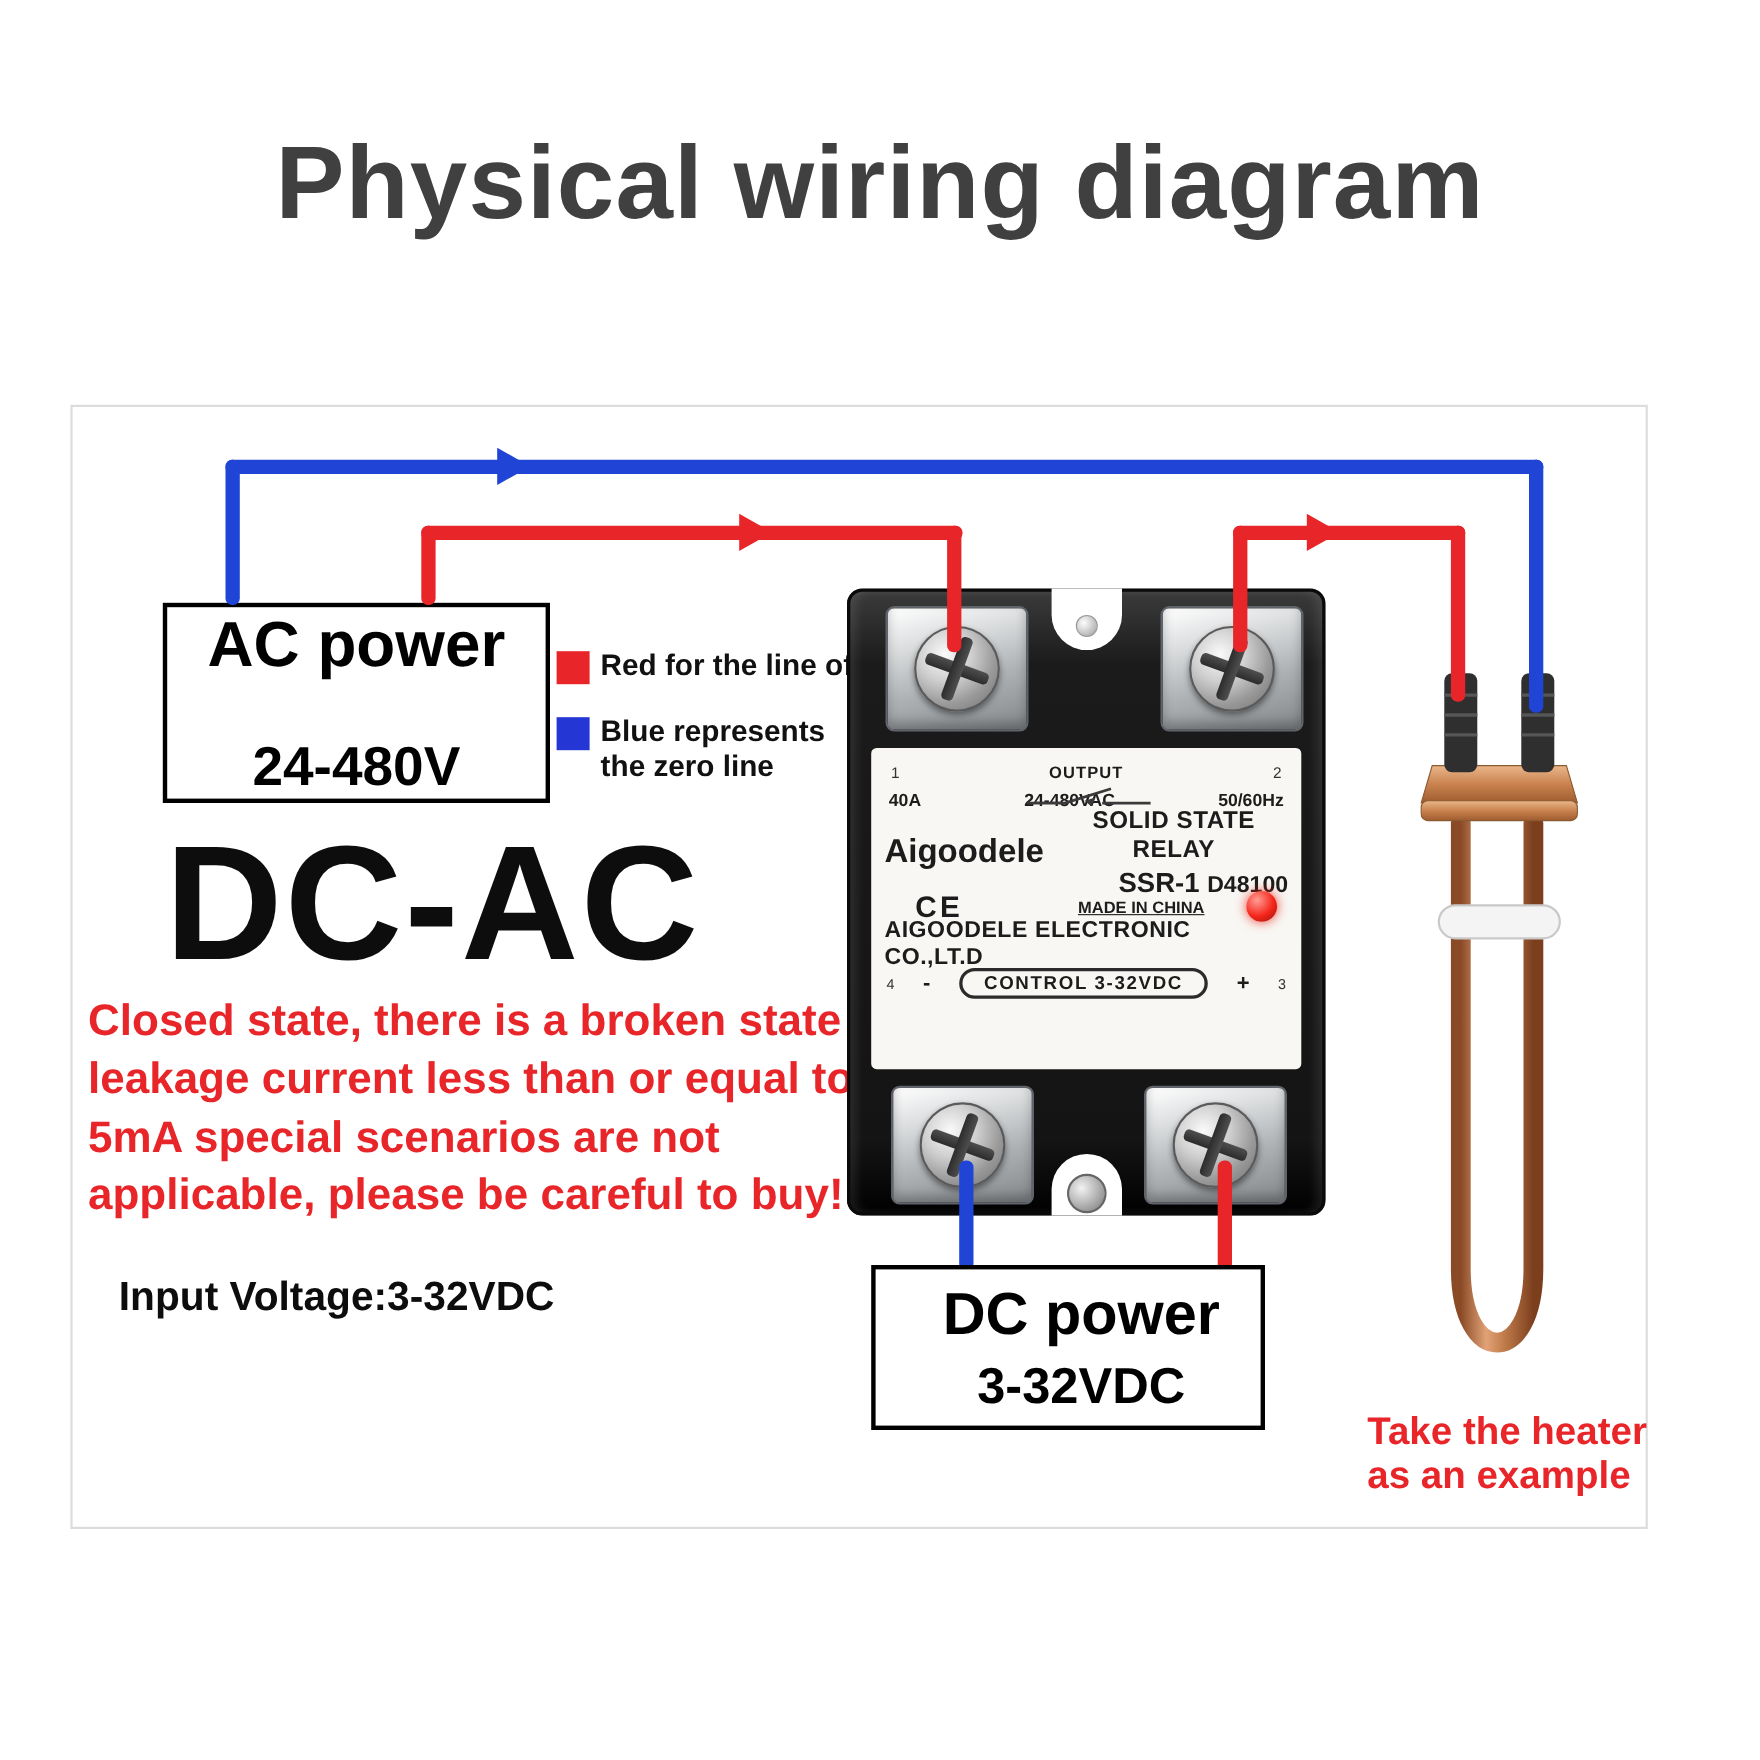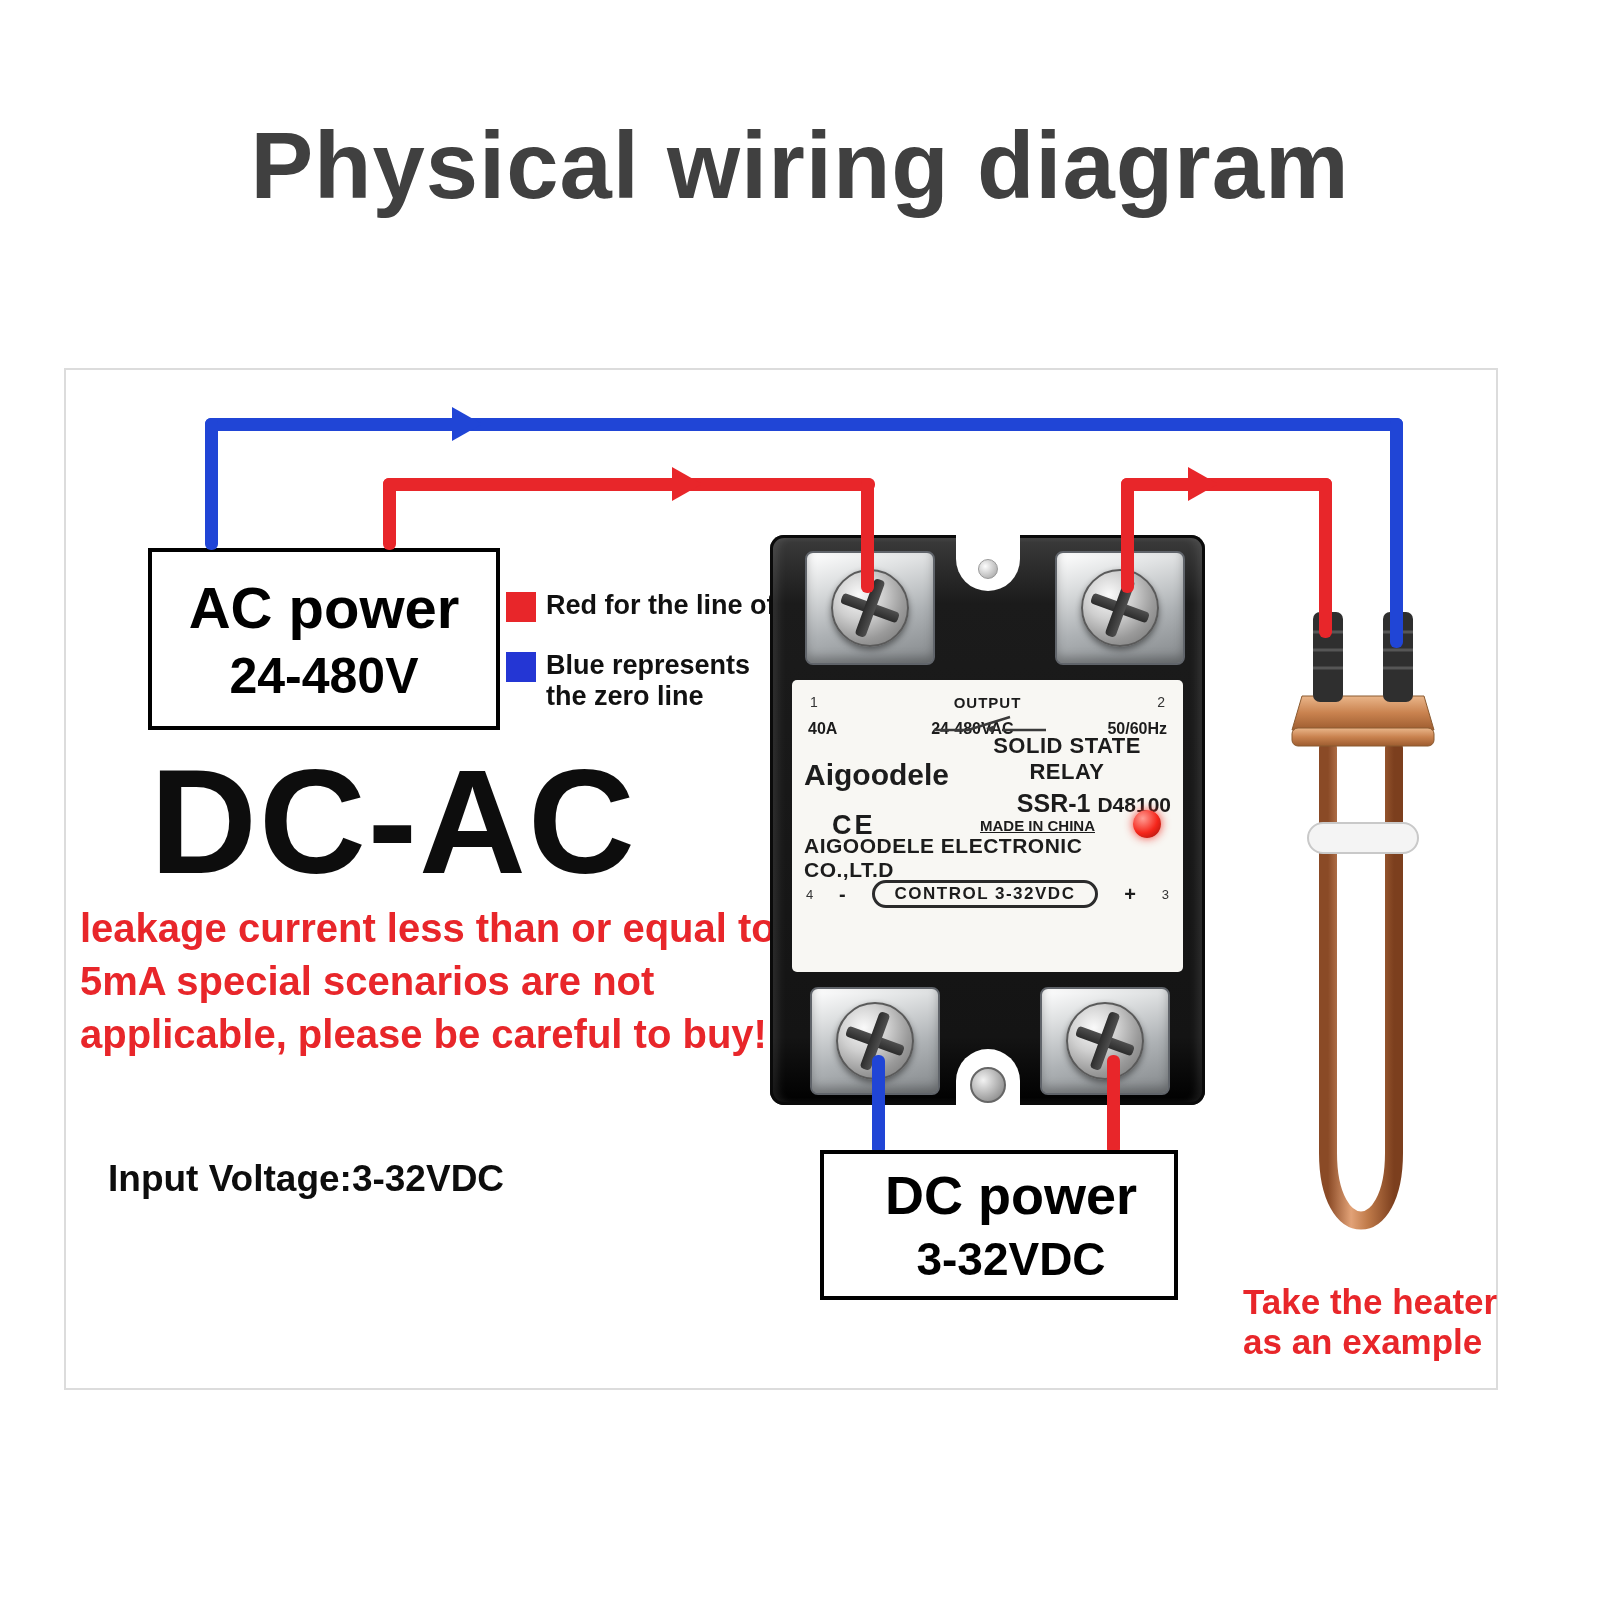--- a/index.html
+++ b/index.html
@@ -35,22 +35,22 @@
   #w-red2-v1 { left:1121px; top:478px; width:13px;  height:115px; }
   #w-red2-h  { left:1121px; top:478px; width:211px; height:13px; }
   #w-red2-v2 { left:1319px; top:478px; width:13px;  height:160px; }
   #a-red2    { left:1188px; top:467px; }
 
   #w-red-dc  { left:1107px; top:1055px; width:13px; height:100px; }
 
   
   .power-box { position:absolute; background:#fff; border:4px solid #000; text-align:center;
                display:flex; flex-direction:column; justify-content:center; gap:6px; }
-  #ac-box { left:148px; top:548px; width:352px; height:182px; }
-  #dc-box { left:820px; top:1150px; width:358px; height:150px; z-index:6;padding-left:24px; }
+  #ac-box { left:148px; top:548px; width:352px; height:182px;justify-content:space-between; }
+  #dc-box { left:792px; top:1150px; width:358px; height:150px; z-index:6;padding-left:24px; }
   .pb-1 { font-size:58px; font-weight:800; color:#000; }
   .pb-2 { font-size:50px; font-weight:800; color:#000; }
   #dc-box .pb-1 { font-size:54px; }
   #dc-box .pb-2 { font-size:46px; }
 
   
   .legend-item { position:absolute; display:flex; gap:10px; align-items:flex-start; }
   #legend-red  { left:506px; top:590px; }
   #legend-blue { left:506px; top:650px; }
   .swatch { width:30px; height:30px; flex:0 0 auto; margin-top:2px; }
@@ -159,20 +159,21 @@
     <span class="swatch blue"></span>
     <span class="legend-text">
       <span>Blue represents</span><br>
       <span>the zero line</span>
     </span>
   </div>
 
   <div class="dcac">DC-AC</div>
 
   <div class="warning">
+    <div>Closed state, there is a broken state</div>
     <div>leakage current less than or equal to</div>
     <div>5mA special scenarios are not</div>
     <div>applicable, please be careful to buy!</div>
   </div>
 
   <div class="specs">
     <div class="spec-line">Input Voltage:3-32VDC</div>
   </div>
 
   <div class="relay">

